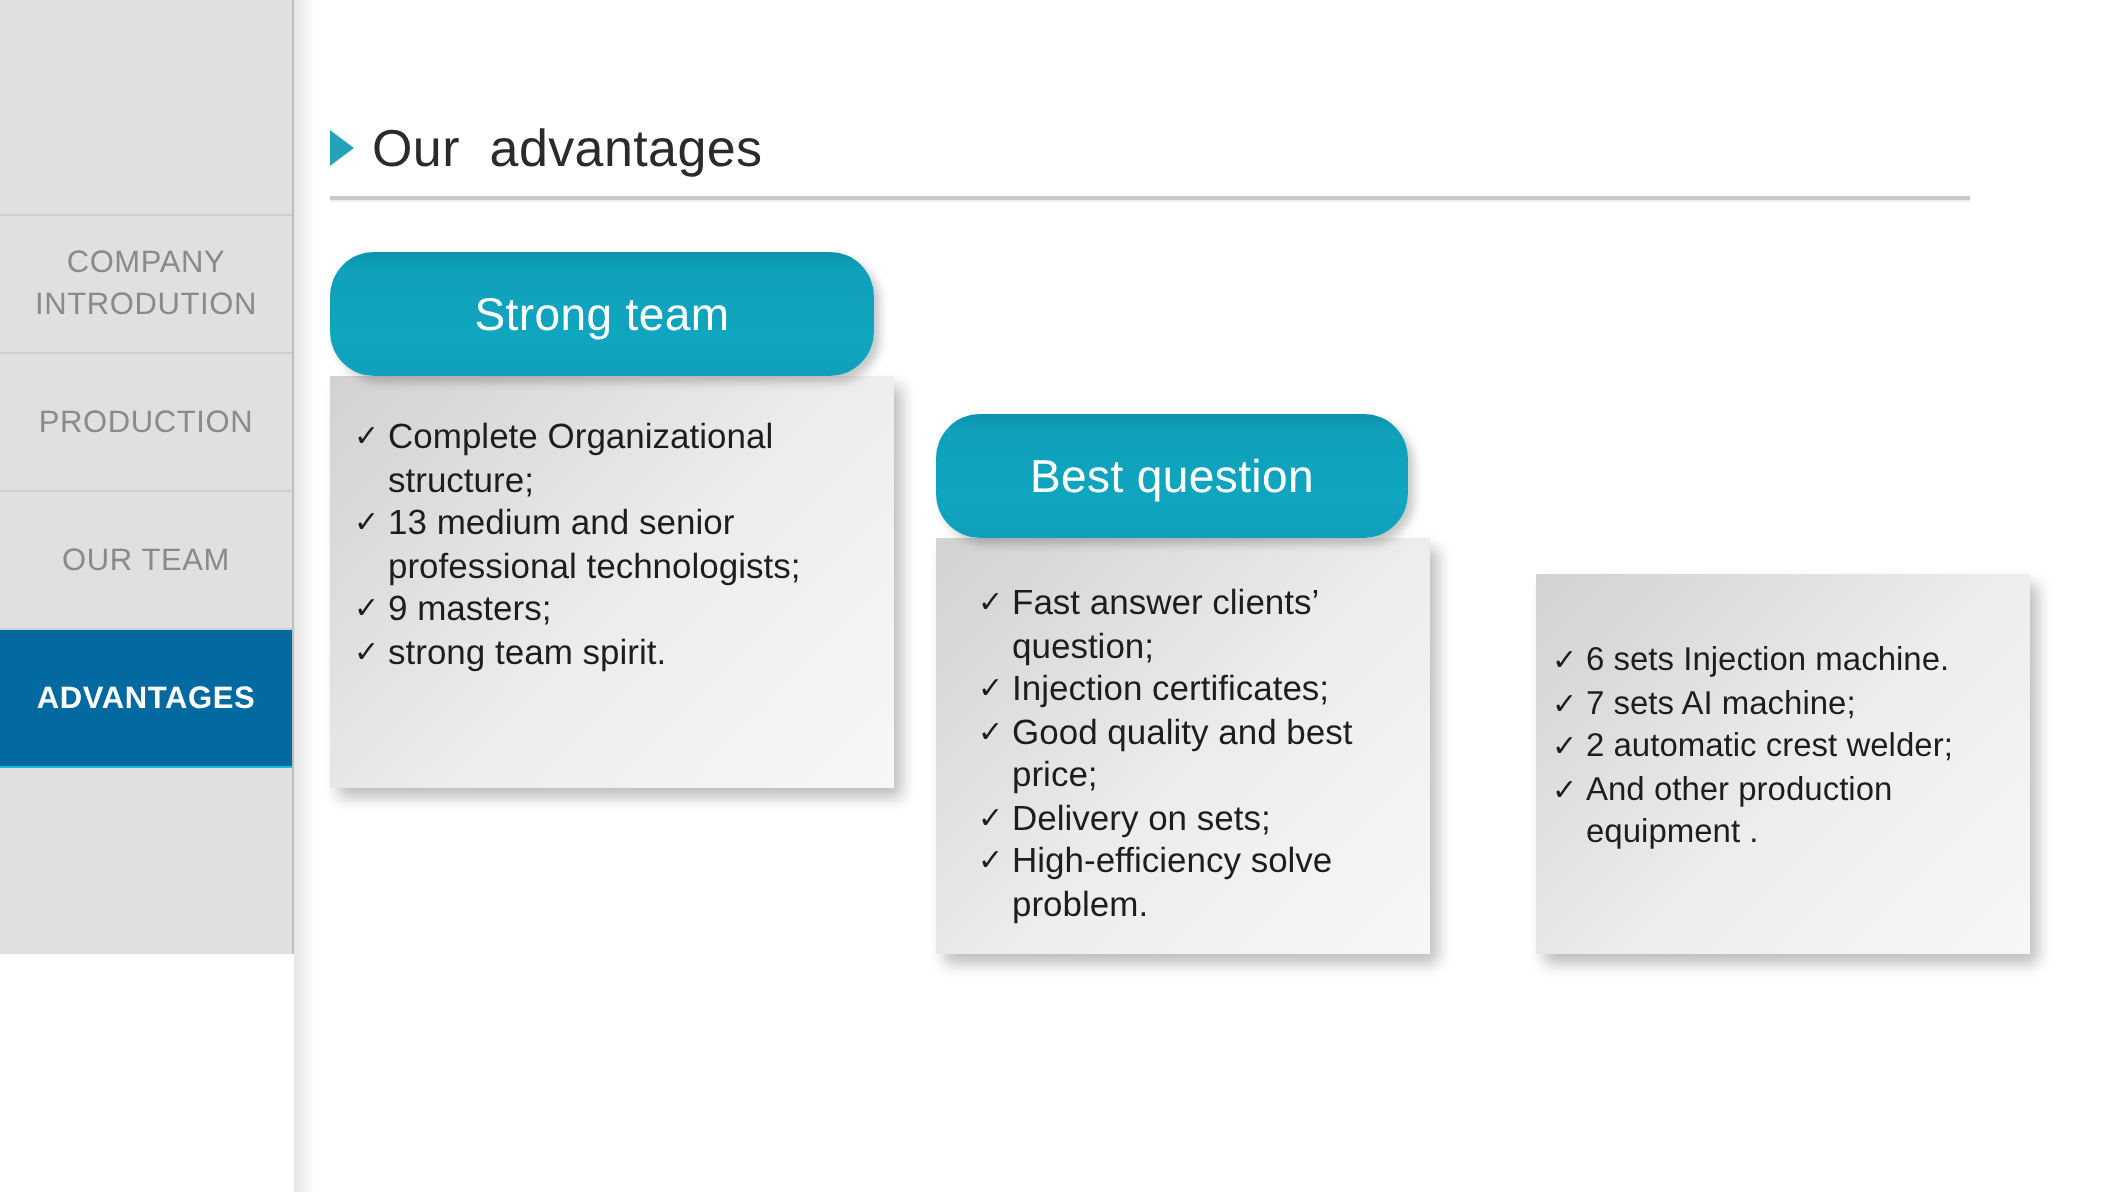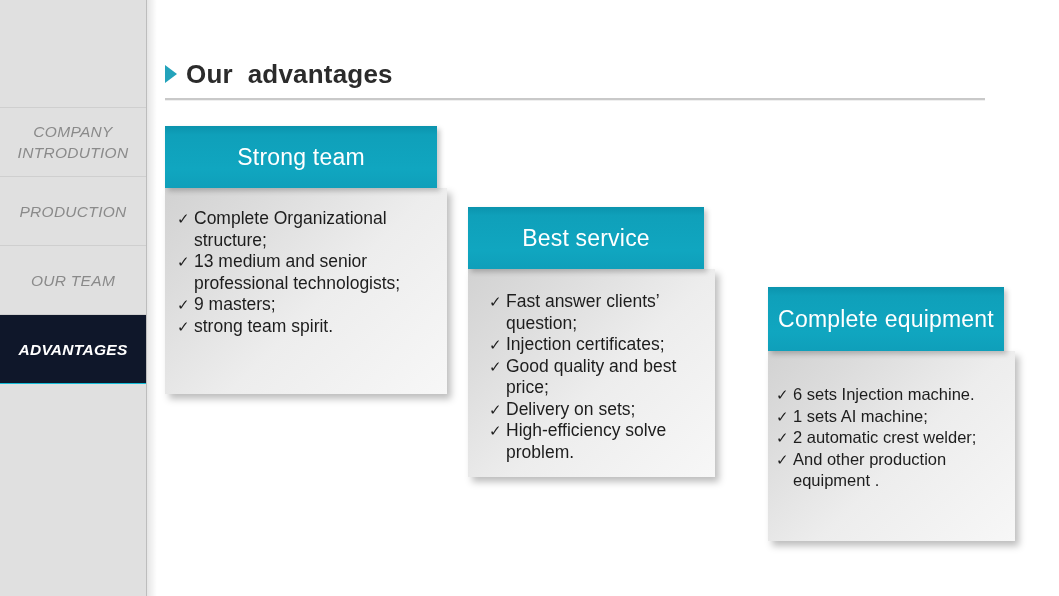--- a/index.html
+++ b/index.html
@@ -14,25 +14,24 @@
     overflow: hidden;
     position: relative;
   }
 
   
   #sidebar {
     position: absolute;
     left: 0;
     top: 0;
     width: 147px;
-    height: 596px;
+    height: 477px;
     background: #e0e0e0;
     border-right: 1px solid #bdbdbd;
     box-sizing: border-box;
-    font-style: italic;
   }
   #sidebar::after {
     content: "";
     position: absolute;
     left: 147px;
     top: 0;
     width: 10px;
     height: 596px;
     background: linear-gradient(to right, rgba(0,0,0,0.10), rgba(0,0,0,0));
     pointer-events: none;
@@ -50,21 +49,21 @@
     align-items: center;
     justify-content: center;
     text-align: center;
     color: #8a8a8a;
     font-size: 15.5px;
     line-height: 21px;
     letter-spacing: 0.3px;
     padding: 0 6px;
   }
   .side-item.active {
-    background: #0f172a;
+    background: #0369a1;
     color: #ffffff;
     font-weight: bold;
     border-bottom: 1px solid #14bdd8;
   }
   .side-tail {
     height: 138px;
   }
 
   
   #title-block {
@@ -85,21 +84,20 @@
     border-bottom: 9px solid transparent;
     border-left: 12px solid #23a3bb;
     margin-right: 9px;
     flex: none;
   }
   #title-text {
     font-size: 26px;
     color: #2b2b2b;
     letter-spacing: 0.2px;
     white-space: pre;
-    font-weight: bold;
   }
   #title-rule {
     margin-top: 6px;
     width: 820px;
     height: 2px;
     background: #c9c9c9;
     box-shadow: 0 1px 0 #efefef;
   }
 
   
@@ -109,20 +107,21 @@
   .card-head {
     background: linear-gradient(to bottom, #0b93ad 0%, #0fa0ba 14%, #10a6c0 70%, #0f9fba 100%);
     color: #ffffff;
     display: flex;
     align-items: center;
     justify-content: center;
     box-sizing: border-box;
     box-shadow: 3px 3px 5px rgba(0,0,0,0.22);
     position: relative;
     z-index: 3;
+    border-radius: 22px;
   }
   .card-head span {
     font-size: 23px;
     line-height: 30px;
     letter-spacing: 0.2px;
   }
   .card-body {
     background: linear-gradient(135deg, #d2d2d2 0%, #dcdcdc 22%, #ededed 55%, #f7f7f7 100%);
     box-sizing: border-box;
     box-shadow: 4px 5px 7px rgba(0,0,0,0.26);
@@ -220,21 +219,21 @@
       <li>
         <span class="chk">✓</span>
         <span class="litext">strong team spirit.</span>
       </li>
     </ul>
   </div>
 </div>
 
 <div class="card" id="card-best-service">
   <div class="card-head">
-    <span>Best service</span>
+    <span>Best question</span>
   </div>
   <div class="card-body">
     <ul>
       <li>
         <span class="chk">✓</span>
         <span class="litext">Fast answer clients’ question;</span>
       </li>
       <li>
         <span class="chk">✓</span>
         <span class="litext">Injection certificates;</span>
@@ -249,32 +248,29 @@
       </li>
       <li>
         <span class="chk">✓</span>
         <span class="litext">High-efficiency solve problem.</span>
       </li>
     </ul>
   </div>
 </div>
 
 <div class="card" id="card-complete-equipment">
-  <div class="card-head">
-    <span>Complete equipment</span>
-  </div>
   <div class="card-body">
     <ul>
       <li>
         <span class="chk">✓</span>
         <span class="litext">6 sets Injection machine.</span>
       </li>
       <li>
         <span class="chk">✓</span>
-        <span class="litext">1 sets AI machine;</span>
+        <span class="litext">7 sets AI machine;</span>
       </li>
       <li>
         <span class="chk">✓</span>
         <span class="litext">2 automatic crest welder;</span>
       </li>
       <li>
         <span class="chk">✓</span>
         <span class="litext">And other production equipment .</span>
       </li>
     </ul>

